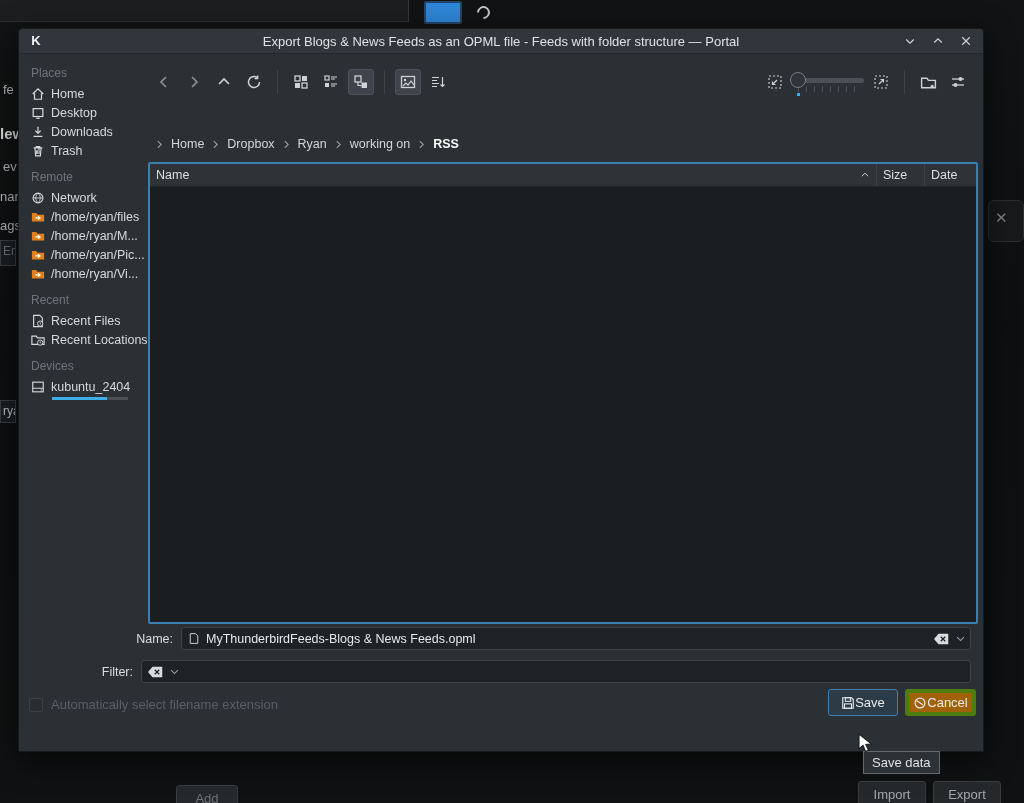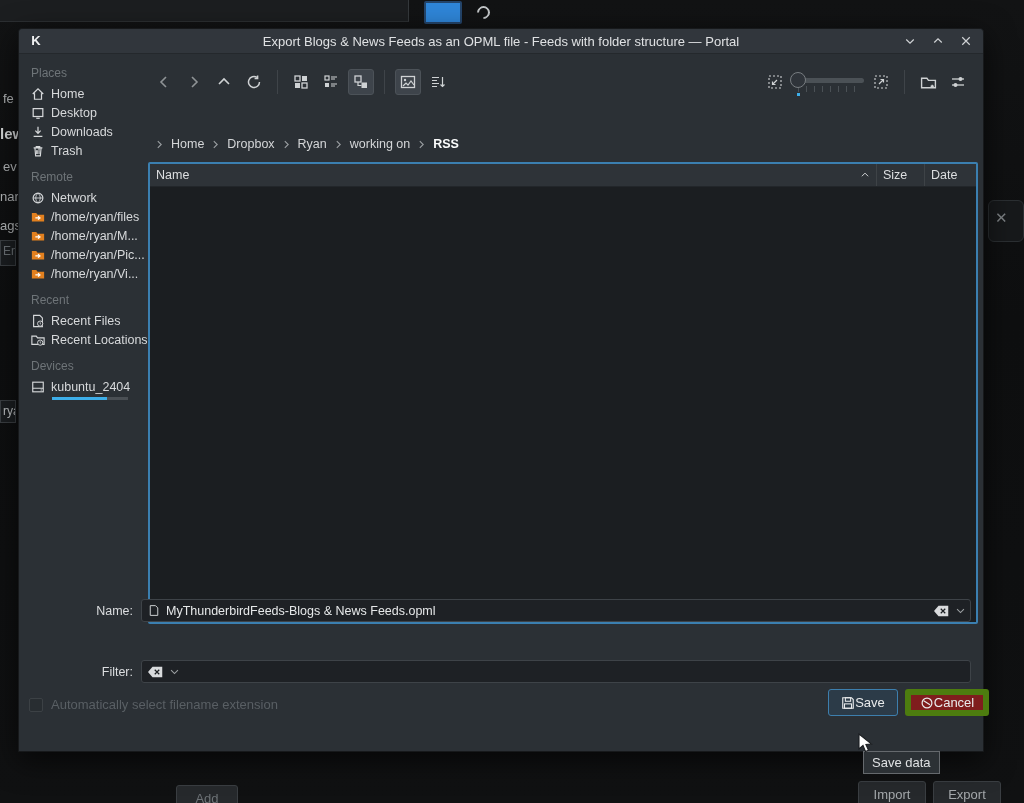--- a/index.html
+++ b/index.html
@@ -70,35 +70,35 @@
   .combo .docic { margin-right:6px; display:flex; }
   .combo .clear { display:flex; margin-right:6px; }
   .combo .chev { display:flex; color:#9b9fa2; }
 
   .chkrow { position:absolute; left:10px; top:668px; display:flex; align-items:center; gap:8px; }
   .chkbox { width:14px; height:14px; background:#282d31; border:1px solid #3c4145; border-radius:2px; }
   .chklbl { color:#595f64; font-size:13px; }
 
   .btn { position:absolute; top:660px; height:27px; border-radius:3px; display:flex; align-items:center; justify-content:center; font-size:13px; color:#e9ebec; }
   .btn-save { left:809px; width:70px; background:#2c3b48; border:1px solid #3d7fae; }
-  .btn-cancel { left:886px; width:84px; background:#7f1d1d; border:6px solid #4d7c0f; }
+  .btn-cancel { left:886px; width:71px; background:#a16207; border:4px solid #4d7c0f; }
 
   
   .tooltip { position:absolute; left:863px; top:751px; background:#2c3135; border:1px solid #65696d; color:#dfe1e3; font-size:13px; padding:3px 8px; white-space:nowrap; z-index:30; }
   .cursor { position:absolute; left:858px; top:733px; z-index:31; }
 </style>
 </head>
 <body>
 
 <div class="stage">
 
   <div class="bg-topstrip"></div>
   <div class="bg-bluebtn"></div>
   <div class="bg-circle"></div>
-  <span class="frag" style="left:3px; top:82px;margin-top:9px;">fe</span>
+  <span class="frag" style="left:3px; top:82px;">fe</span>
   <span class="frag" style="left:0; top:125px; font-weight:bold; font-size:15px; color:#d9dbdc;">lew</span>
   <span class="frag" style="left:3px; top:159px;">ev</span>
   <span class="frag" style="left:0; top:189px;">nar</span>
   <span class="frag" style="left:0; top:218px;">ags</span>
   <div class="frag-box" style="left:0; top:240px; width:16px; height:26px;">Ente</div>
   <div class="frag-box" style="left:0; top:400px; width:16px; height:23px; color:#c2c5c7;">ryan</div>
   <div class="bg-close">
       <span>✕</span>
     </div>
   <div class="bg-btn" style="left:176px; top:785px; width:62px; color:#6d7276;">Add</div>
@@ -380,21 +380,21 @@
         <div class="fl-col size">
             <span>Size</span>
           </div>
         <div class="fl-col date">
             <span>Date</span>
           </div>
       </div>
       <div class="fl-body"></div>
     </div>
 
-    <div class="formrow" style="top:570px;">
+    <div class="formrow" style="top:598px;padding-left:40px;">
       <span class="lbl">Name:</span>
       <div class="combo">
         <span class="docic">
             <svg width="12" height="13" viewBox="0 0 16 16">
               <path d="M3 1.5h7l3 3V14.5H3z" fill="none" stroke="#cfd2d4" stroke-width="1.3"></path>
             </svg>
           </span>
         <span class="val">MyThunderbirdFeeds-Blogs &amp; News Feeds.opml</span>
         <span class="clear">
             <svg width="15" height="12" viewBox="0 0 20 16">

